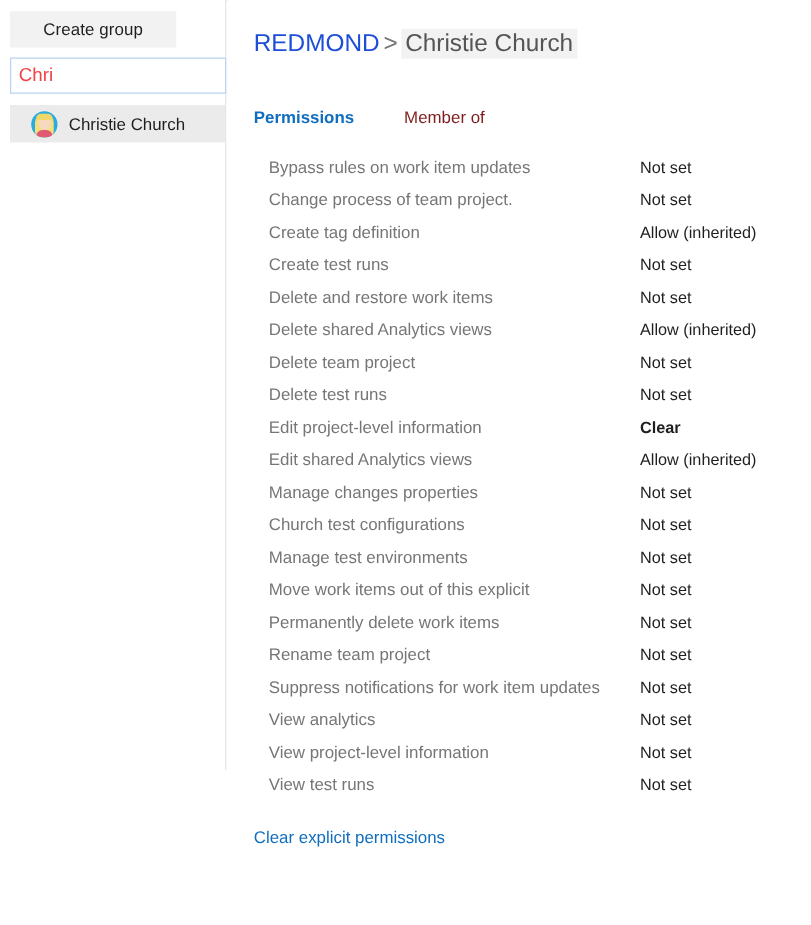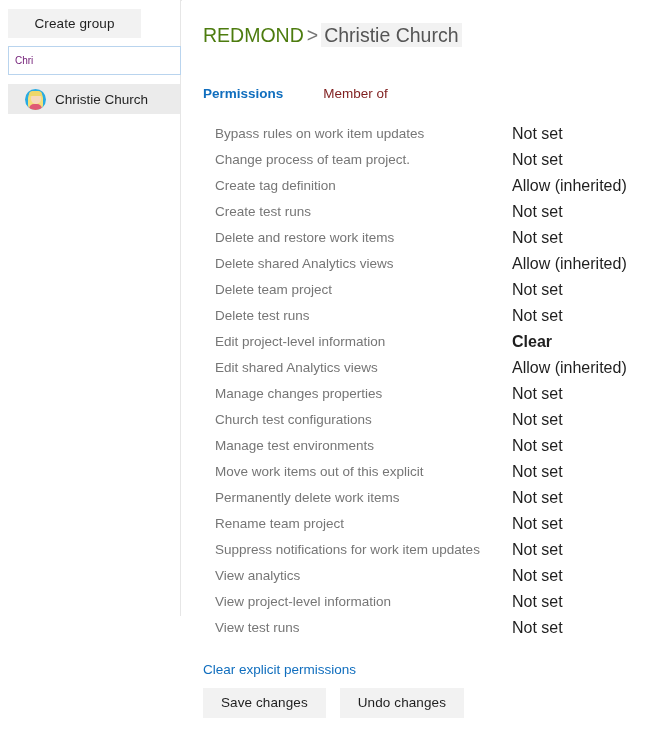--- a/index.html
+++ b/index.html
@@ -65,22 +65,22 @@
     margin: 8px 0 0 8px;
     width: 173px;
   }
   .search-input {
     box-sizing: border-box;
     width: 173px;
     height: 29px;
     border: 1px solid #b9d4ee;
     background: #ffffff;
     font-family: "Liberation Sans", sans-serif;
-    font-size: 10px;
-    color: #701a75;
+    font-size: 15px;
+    color: #ef4444;
     padding: 0 6px;
     outline: none;
   }
 
   .result-list {
     margin-top: 9px;
   }
   .result-item {
     display: flex;
     align-items: center;
@@ -144,21 +144,21 @@
 
   .breadcrumb {
     position: absolute;
     left: 22px;
     top: 24px;
     font-size: 19.5px;
     color: #555555;
     white-space: nowrap;
     font-weight: 400;
   }
-  .breadcrumb .crumb-root { color: #4d7c0f; }
+  .breadcrumb .crumb-root { color: #1d4ed8; }
   .breadcrumb .crumb-sep { color: #777777; padding: 0 3px; }
   .breadcrumb .crumb-current {
     color: #555555;
     background: #f2f2f2;
     padding: 1px 3px;
   }
 
   .tabs {
     position: absolute;
     left: 22px;
@@ -194,21 +194,21 @@
   }
   .perm-name {
     width: 297px;
     flex: 0 0 297px;
     font-size: 13.5px;
     color: #767676;
     line-height: 18px;
     margin-left: 12px;
   }
   .perm-value {
-    font-size: 16px;
+    font-size: 13px;
     color: #1f1f1f;
     line-height: 18px;
   }
   .perm-value.explicit {
     font-weight: bold;
   }
 
   .clear-link {
     position: absolute;
     left: 22px;
@@ -357,19 +357,15 @@
           <div class="perm-value">Not set</div>
         </div>
         <div class="perm-row">
           <div class="perm-name">View test runs</div>
           <div class="perm-value">Not set</div>
         </div>
       </div>
 
     <a class="clear-link">Clear explicit permissions</a>
 
-    <div class="footer-buttons">
-      <button class="footer-btn">Save changes</button>
-      <button class="footer-btn">Undo changes</button>
-    </div>
 
   </div>
 </div>
 
 </body></html>

